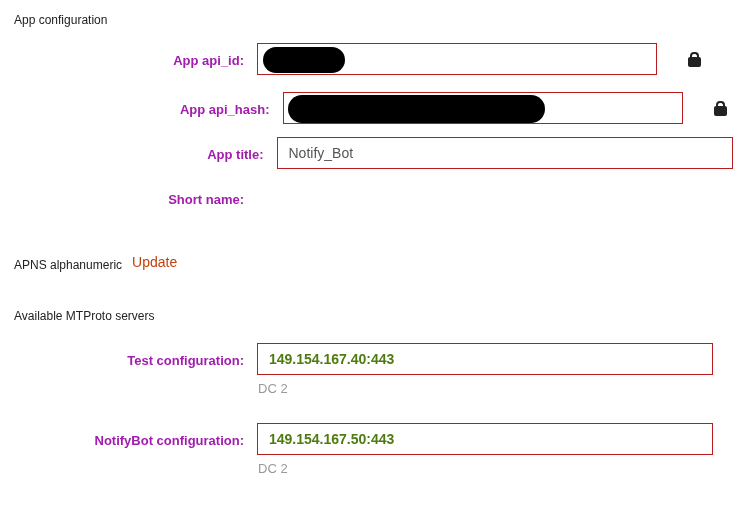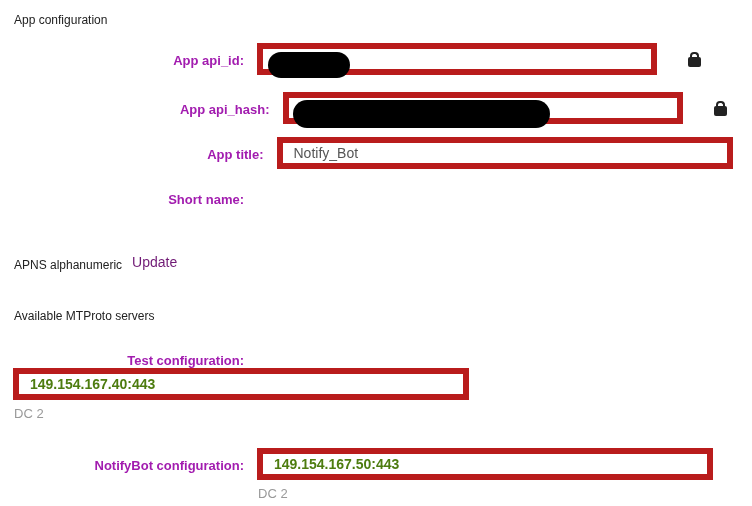--- a/index.html
+++ b/index.html
@@ -33,21 +33,21 @@
     font-weight: 700;
     color: #a21caf;
     padding-top: 10px;
     flex: none;
   }
   .field-col { margin-left: 13px; }
 
   .input {
     display: block;
     height: 32px;
-    border: 6px solid #b91c1c;
+    border: 1px solid #b91c1c;
     background: #fff;
     font-family: "Liberation Sans", sans-serif;
     font-size: 14px;
     color: #555;
     padding: 0 11px;
     outline: none;
   }
   .w400 { width: 400px; }
   .w456 { width: 456px; }
   .input.bold { font-weight: 700; color: #4d7c0f; }
@@ -86,27 +86,27 @@
   .helper {
     font-size: 13px;
     line-height: 16px;
     color: #999;
     margin-top: 6px;
     margin-left: 1px;
   }
 
   .mb17 { margin-bottom: 17px; }
   .mb13 { margin-bottom: 13px; justify-content: center; }
-  .mb26 { margin-bottom: 26px; flex-direction: column; }
+  .mb26 { margin-bottom: 26px; }
 
   .gap-after-heading1 { height: 11px; }
   .apns-block { margin-top: 46px; margin-left: 0; }
   .update-link {
     font-size: 14px;
-    color: #701a75;
+    color: #c2410c;
     text-decoration: none;
     margin-left: 10px;
     vertical-align: 2px;
     cursor: pointer;
   }
   .mtproto-heading-block { margin-top: 27px; }
   .gap-after-heading2 { height: 15px; }
 </style>
 </head>
 <body>

